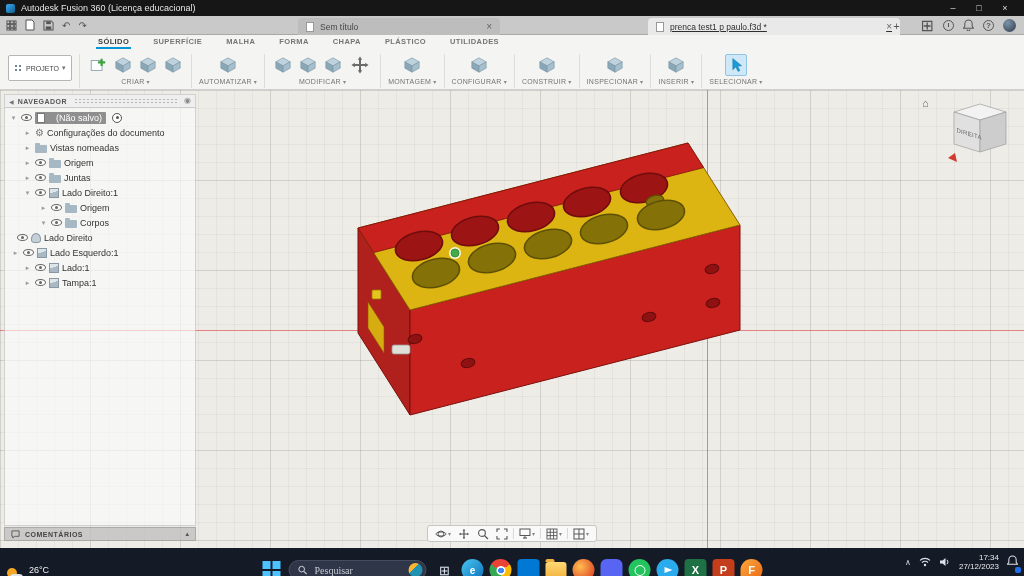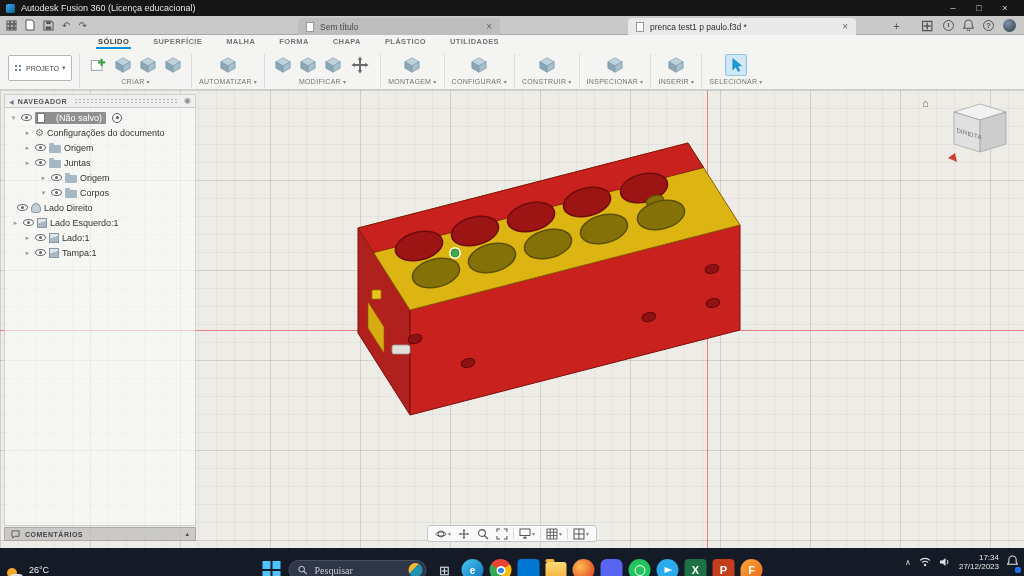--- a/index.html
+++ b/index.html
@@ -13,21 +13,21 @@
   .wincontrols{margin-left:auto;display:flex;}
   .wc{width:26px;height:16px;display:flex;align-items:center;justify-content:center;color:#dcdcdc;font-size:9px;}
 
   
   .tabstrip{position:absolute;top:16px;left:0;width:100%;height:19px;background:#c9c9c9;border-bottom:1px solid #a9a9a9;z-index:55;}
   .strip-left{position:absolute;left:6px;top:0;height:19px;display:flex;align-items:center;gap:8px;color:#555;}
   .strip-left .gi{font-size:10px;line-height:10px;}
   .tab{position:absolute;top:2px;height:17px;display:flex;align-items:center;gap:6px;padding:0 8px;border-radius:4px 4px 0 0;font-size:8.5px;white-space:nowrap;overflow:hidden;}
   .tab .tclose{font-size:10px;color:#666;margin-left:auto;}
   .tab1{left:298px;width:202px;background:#bdbdbd;color:#474747;}
-  .tab2{left:628px;width:228px;background:#e9e9e9;color:#2e2e2e;}
+  .tab2{left:648px;width:252px;background:#e9e9e9;color:#2e2e2e;text-decoration:underline;}
   .tab .doc-ico{width:8px;height:10px;background:#fff;border:1px solid #999;flex:none;}
   .newtab{position:absolute;left:890px;top:3px;width:13px;height:13px;display:flex;align-items:center;justify-content:center;color:#555;font-size:11px;}
   .strip-right{position:absolute;right:8px;top:0;height:19px;display:flex;align-items:center;gap:9px;color:#555;}
   .jobstatus{width:11px;height:11px;border:1.2px solid #555;border-radius:50%;position:relative;}
   .jobstatus::after{content:"";position:absolute;left:4px;top:2px;width:1.2px;height:4px;background:#555;}
   .helpcirc{width:11px;height:11px;border:1.2px solid #555;border-radius:50%;font-size:8px;display:flex;align-items:center;justify-content:center;color:#555;font-weight:bold;}
   .avatar{width:13px;height:13px;border-radius:50%;background:radial-gradient(circle at 35% 30%,#7e93a8,#2e3b4a);}
 
   
   .ribbontabs{position:absolute;top:35px;left:0;width:100%;height:14px;background:#f4f4f3;display:flex;align-items:flex-end;gap:20px;padding-left:96px;z-index:50;}
@@ -484,29 +484,40 @@
           </span>
           <span class="activate-radio"></span>
         </div>
         <div class="trow" style="padding-left:18px">
           <span class="tcaret">▸</span>
           <span class="tgear">⚙</span>
           <span class="tlabel">Configurações do documento</span>
         </div>
         <div class="trow" style="padding-left:18px">
           <span class="tcaret">▸</span>
+          <span class="tico tico-folder"></span>
+          <span class="tlabel">Vistas nomeadas</span>
+        </div>
+        <div class="trow" style="padding-left:18px">
+          <span class="tcaret">▸</span>
           <span class="eye"></span>
           <span class="tico tico-folder"></span>
           <span class="tlabel">Origem</span>
         </div>
         <div class="trow" style="padding-left:18px">
           <span class="tcaret">▸</span>
           <span class="eye"></span>
           <span class="tico tico-folder"></span>
           <span class="tlabel">Juntas</span>
+        </div>
+        <div class="trow" style="padding-left:18px">
+          <span class="tcaret">▾</span>
+          <span class="eye"></span>
+          <span class="tico tico-comp"></span>
+          <span class="tlabel">Lado Direito:1</span>
         </div>
         <div class="trow" style="padding-left:34px">
           <span class="tcaret">▸</span>
           <span class="eye"></span>
           <span class="tico tico-folder"></span>
           <span class="tlabel">Origem</span>
         </div>
         <div class="trow" style="padding-left:34px">
           <span class="tcaret">▾</span>
           <span class="eye"></span>

